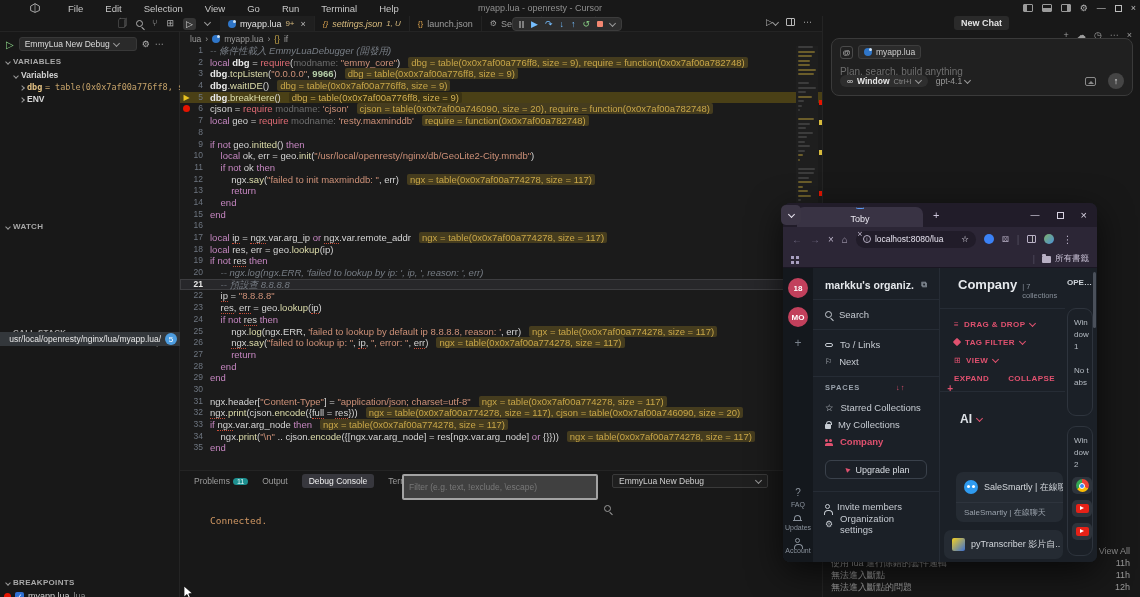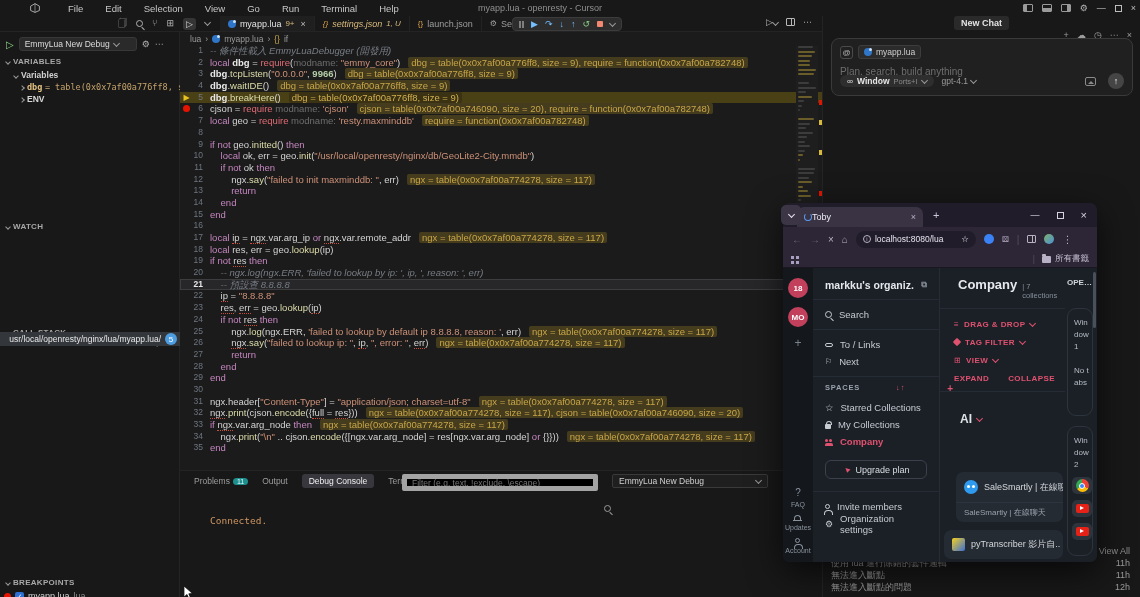--- a/index.html
+++ b/index.html
@@ -79,21 +79,21 @@
   .tk-und{color:#d4d4d4;border-bottom:1px dotted #c74e39;}
   #minimap{right:4px;top:14px;width:22px;height:170px;background:#1e1e1e;}
   .mmbar{height:2px;margin:0 2px 2.5px 2px;background:#3c3c3c;border-radius:1px;}
   .mmbar.hl{background:#6b5d2a;}
   .ovr{position:absolute;right:0;width:3px;height:5px;}
   
   #panel{left:180px;top:470px;width:642px;height:127px;background:#181818;border-top:1px solid #242424;}
   #panel-tabs{height:20px;display:flex;align-items:center;gap:14px;padding-left:14px;font-size:8.5px;color:#9d9d9d;}
   .ptab.active{background:#37373d;color:#f0f0f0;border-radius:3px;padding:2px 7px;}
   .pbadge{background:#1d8f8f;color:#eafafa;border-radius:7px;font-size:7px;padding:0 4px;margin-left:3px;}
-  #filter{position:absolute;left:222px;top:3px;width:196px;height:17px;background:#000000;border:5px solid #a3a3a3;border-radius:2px;color:#8a8a8a;font-size:8.5px;padding:0 5px;}
+  #filter{position:absolute;left:222px;top:3px;width:196px;height:26px;background:#404040;border:2px solid #a3a3a3;border-radius:2px;color:#8a8a8a;font-size:8.5px;padding:0 5px;}
   #filter::placeholder{color:#787878;}
   #session-dd{position:absolute;left:432px;top:3px;width:156px;height:14px;background:#1f1f1f;border:1px solid #3a3a3a;border-radius:2px;display:flex;align-items:center;justify-content:space-between;padding:0 6px;color:#d0d0d0;font-size:8.5px;}
   #console-out{margin:6px 0 0 30px;font-family:"DejaVu Sans Mono",monospace;font-size:9.5px;color:#cf9662;}
   
   #chat{left:822px;top:16px;width:318px;height:581px;background:#181818;border-left:1px solid #242424;}
   #chat-head{height:20px;display:flex;align-items:center;padding:0 8px;flex-direction:column;}
   #chat-title{background:#2a2a2a;border-radius:3px;padding:2px 7px;font-size:9px;color:#e3e3e3;font-weight:bold;}
   #chat-head-icons{margin-left:auto;display:flex;gap:8px;color:#9d9d9d;font-size:9px;align-items:center;}
   #chat-card{position:absolute;left:8px;top:22px;width:302px;height:58px;background:#202020;border:1px solid #3a3a3a;border-radius:8px;padding:6px 8px;}
   .at-ic{width:13px;height:13px;border:1px solid #4a4a4a;border-radius:3px;color:#b5b5b5;font-size:8px;display:inline-flex;align-items:center;justify-content:center;}
@@ -106,21 +106,21 @@
   #send-btn{width:16px;height:16px;border-radius:50%;background:#454545;color:#eee;font-size:9px;display:flex;align-items:center;justify-content:center;margin-left:4px;}
   .img-ic{width:11px;height:9px;border:1px solid #8a8a8a;border-radius:2px;position:relative;margin-left:auto;}
   .img-ic::after{content:"";position:absolute;left:2px;bottom:1px;border-left:3px solid transparent;border-right:3px solid transparent;border-bottom:3px solid #8a8a8a;}
   #chat-history{position:absolute;left:8px;right:10px;bottom:4px;font-size:9px;color:#9a9a9a;}
   .hist-row{display:flex;justify-content:space-between;height:12px;line-height:12px;}
   .hist-row .t{overflow:hidden;white-space:nowrap;max-width:240px;}
   #view-all{text-align:right;height:11px;line-height:11px;color:#8f8f8f;}
   
   #toby{left:783px;top:203px;width:314px;height:359px;z-index:50;border-radius:7px;box-shadow:0 10px 34px rgba(0,0,0,.65);background:#1b1f26;overflow:hidden;}
   #tb-tabs{height:24px;background:#211c29;display:flex;align-items:center;position:relative;}
-  #tb-tab{margin-left:14px;width:126px;height:20px;margin-top:4px;background:#393344;border-radius:7px 7px 0 0;display:flex;align-items:center;padding:0 7px;color:#eceaf2;font-size:9px;}
+  #tb-tab{margin-left:14px;width:126px;height:20px;margin-top:4px;background:#393344;border-radius:7px 7px 0 0;display:flex;align-items:center;gap:5px;padding:0 7px;color:#eceaf2;font-size:9px;flex-direction:column;}
   .spinner{width:8px;height:8px;border:1.5px solid #5b9cf5;border-top-color:transparent;border-radius:50%;display:inline-block;}
   #tb-winbtns{position:absolute;right:10px;display:flex;gap:17px;color:#d8d3e2;font-size:9px;align-items:center;}
   #tb-nav{height:24px;background:#2c2636;display:flex;align-items:center;gap:8px;padding:0 9px;color:#b9b1c6;font-size:10px;}
   #tb-url{width:120px;height:17px;background:#211c29;border-radius:9px;display:flex;align-items:center;gap:4px;padding:0 7px;color:#e6e2ee;font-size:8.5px;}
   .info-c{width:8px;height:8px;border:1px solid #b9b1c6;border-radius:50%;font-size:6px;display:inline-flex;align-items:center;justify-content:center;color:#b9b1c6;flex:0 0 auto;}
   .bluedot{width:10px;height:10px;border-radius:50%;background:#3b82f6;display:inline-block;}
   .avatar-s{width:10px;height:10px;border-radius:50%;background:linear-gradient(135deg,#7fb069,#4a90d9);display:inline-block;}
   #tb-bm{height:17px;background:#2c2636;border-bottom:1px solid #1a1622;display:flex;align-items:center;padding:0 8px;color:#c9c2d6;font-size:8.5px;}
   .i-grid{width:3px;height:3px;background:#a89fc0;box-shadow:5px 0 0 #a89fc0,0 5px 0 #a89fc0,5px 5px 0 #a89fc0;display:inline-block;margin-right:5px;margin-bottom:4px;}
   .folder{width:9px;height:7px;background:#b8b0c4;border-radius:1px;position:relative;display:inline-block;margin:0 4px 0 7px;}
@@ -421,21 +421,21 @@
       <span class="ctx-chip">
           <span class="luaicon"></span>
           <span>myapp.lua</span>
         </span>
     </div>
     <div id="chat-ph">Plan, search, build anything</div>
     <div id="chat-card-bottom">
       <span id="agent-pill">
           <span>∞</span>
           <b>Window</b>
-          <span class="kbd">Ports+I</span>
+          <span class="kbd">Ctrl+I</span>
           <span class="chev"></span>
         </span>
       <span id="model-dd">
           <span>gpt-4.1</span>
           <span class="chev"></span>
         </span>
       <span class="img-ic"></span>
       <span id="send-btn">↑</span>
     </div>
   </div>

